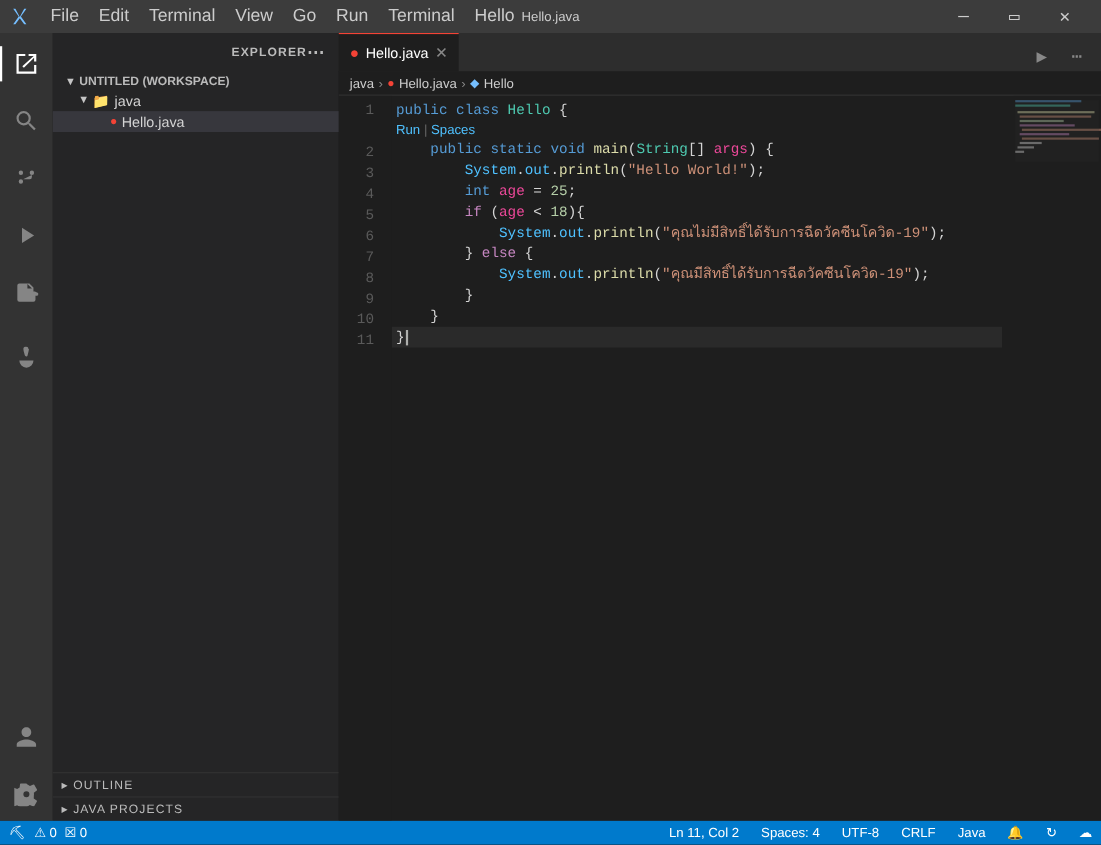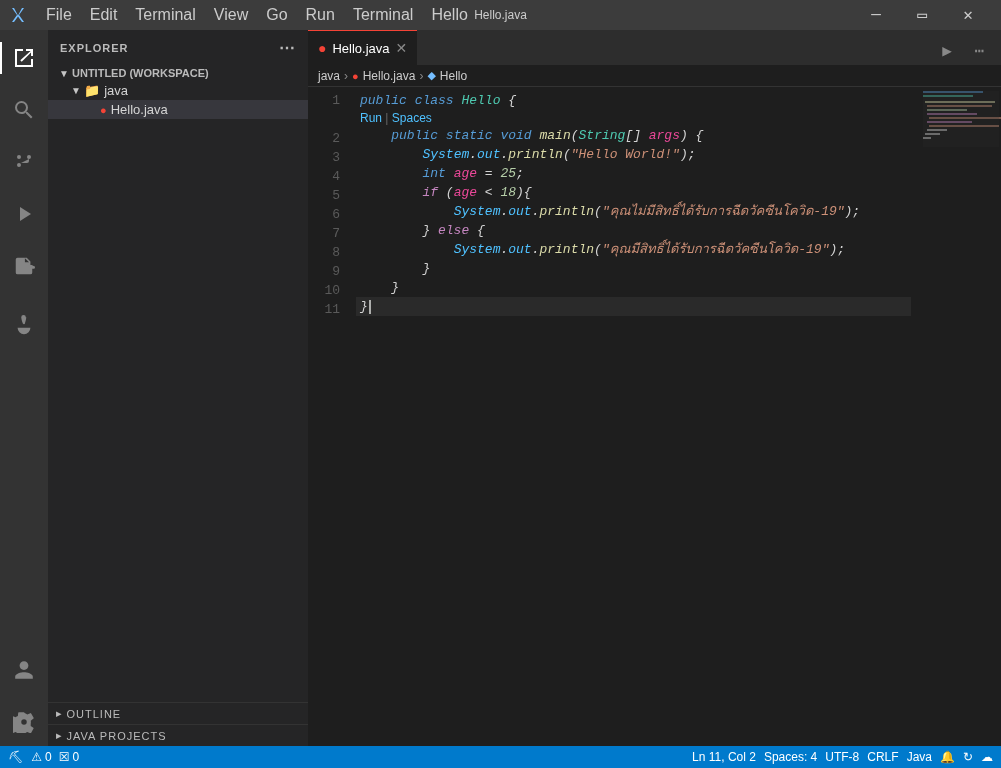--- a/index.html
+++ b/index.html
@@ -66,21 +66,21 @@
     }
     #sidebar-header {
       padding: 8px 12px;
       font-size: 11px;
       font-weight: 700;
       color: #bbb;
       text-transform: uppercase;
       letter-spacing: 1px;
       display: flex;
       align-items: center;
-      justify-content: space-between;
+      justify-content: flex-end;
       font-family: 'Segoe UI', sans-serif;
     }
     .sidebar-more { cursor: pointer; color: #bbb; font-size: 16px; }
     .tree-item {
       padding: 2px 0;
       cursor: pointer;
       display: flex;
       align-items: center;
       font-size: 13px;
       font-family: 'Segoe UI', sans-serif;
@@ -171,21 +171,21 @@
       background: #1e1e1e;
       flex-shrink: 0;
     }
     #code-content {
       flex: 1;
       padding: 4px 0;
       line-height: 19px;
       overflow: auto;
       padding-right: 90px;
     }
-    .code-line { display: flex; align-items: center; min-height: 19px; padding: 0 4px; white-space: pre; font-style: italic; }
+    .code-line { display: flex; align-items: center; min-height: 19px; padding: 0 4px; white-space: pre; }
     .code-line.cursor-line { background: #2a2a2a; }
 
     
     .kw { color: #569cd6; }
     .kw2 { color: #c586c0; }
     .type { color: #4ec9b0; }
     .str { color: #ce9178; }
     .num { color: #b5cea8; }
     .fn { color: #dcdcaa; }
     .obj { color: #4fc1ff; }
@@ -198,21 +198,21 @@
       height: 22px;
       background: #007acc;
       display: flex;
       align-items: center;
       padding: 0 8px;
       font-size: 12px;
       font-family: 'Segoe UI', sans-serif;
       gap: 8px;
     }
     .status-left { display: flex; align-items: center; gap: 8px; }
-    .status-right { margin-left: auto; display: flex; align-items: flex-end; gap: 8px; }
+    .status-right { margin-left: auto; display: flex; align-items: flex-end; gap: 20px; }
     .status-item { color: #fff; cursor: pointer; display: flex; align-items: center; gap: 3px; }
 
     
     #sidebar-bottom { margin-top: auto; }
     .sidebar-section {
       border-top: 1px solid #333;
     }
     .sidebar-section-header {
       padding: 4px 8px;
       font-size: 11px;

